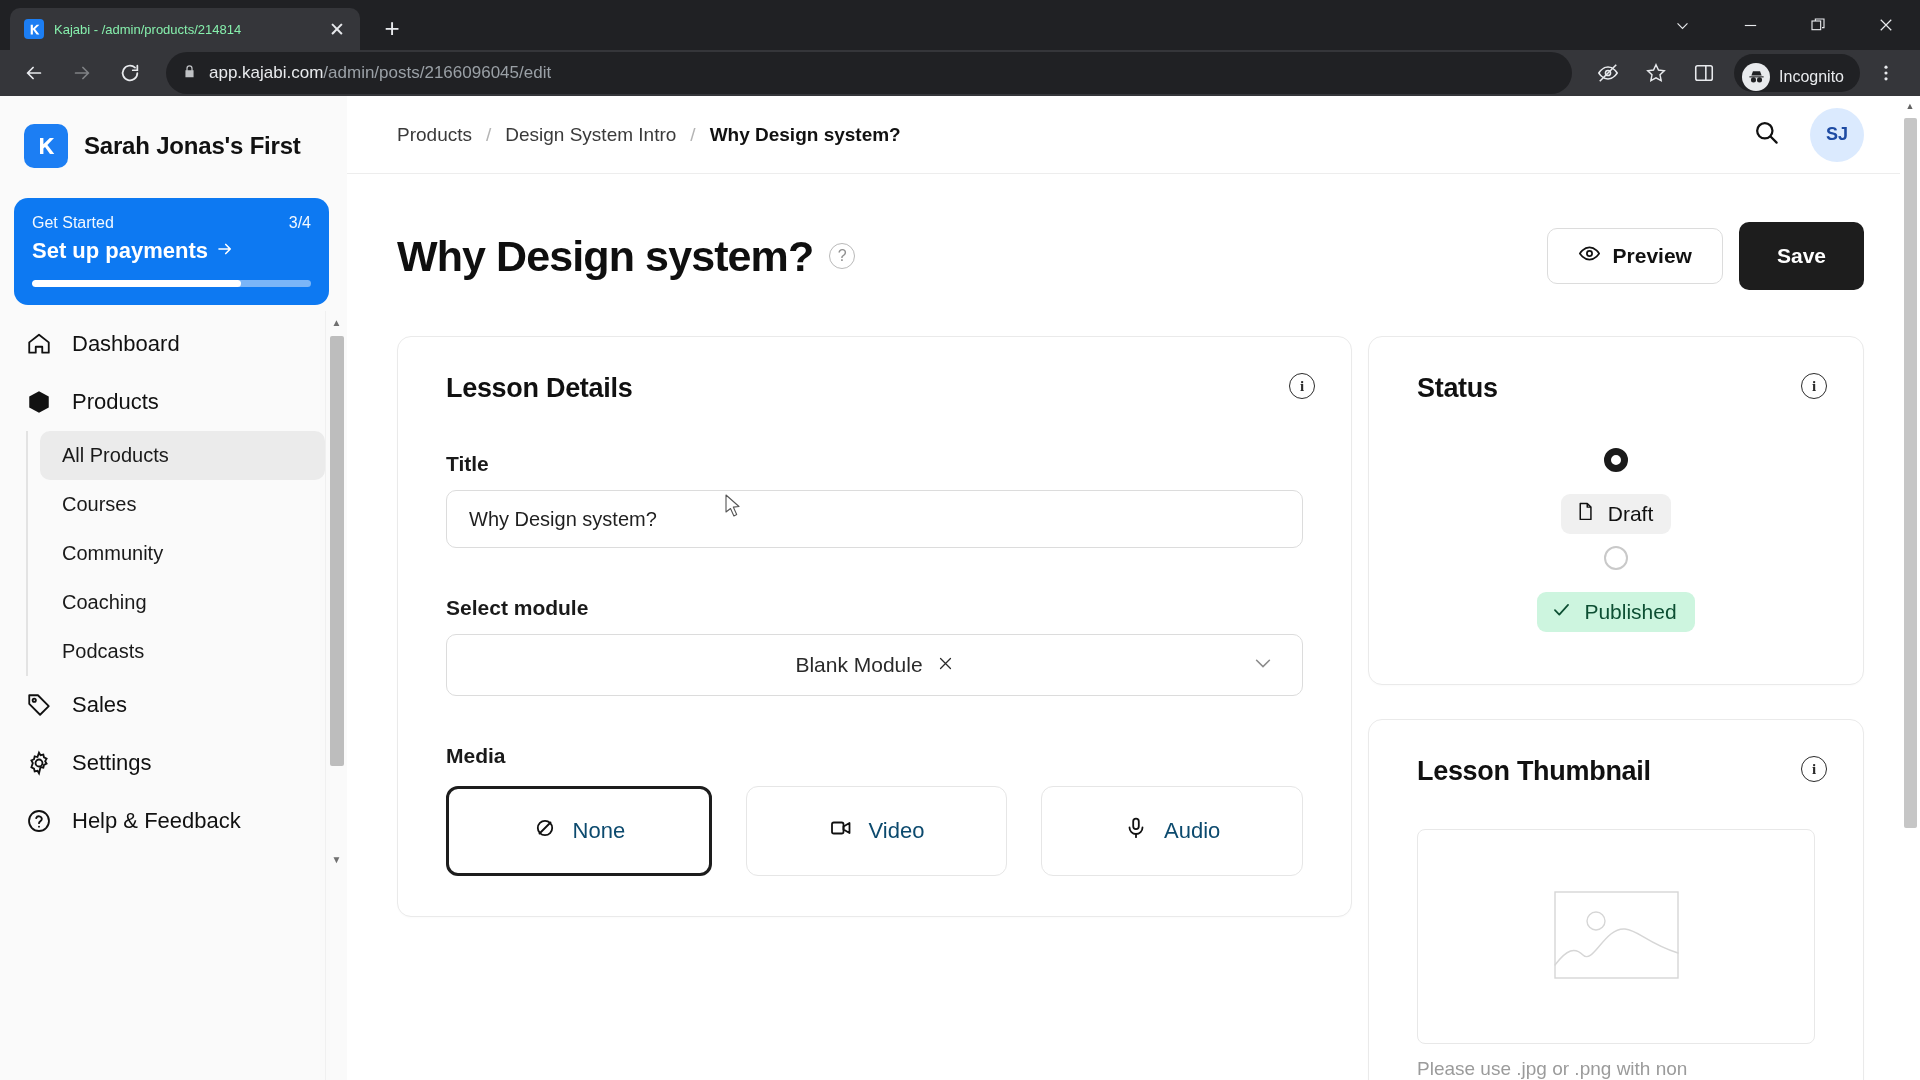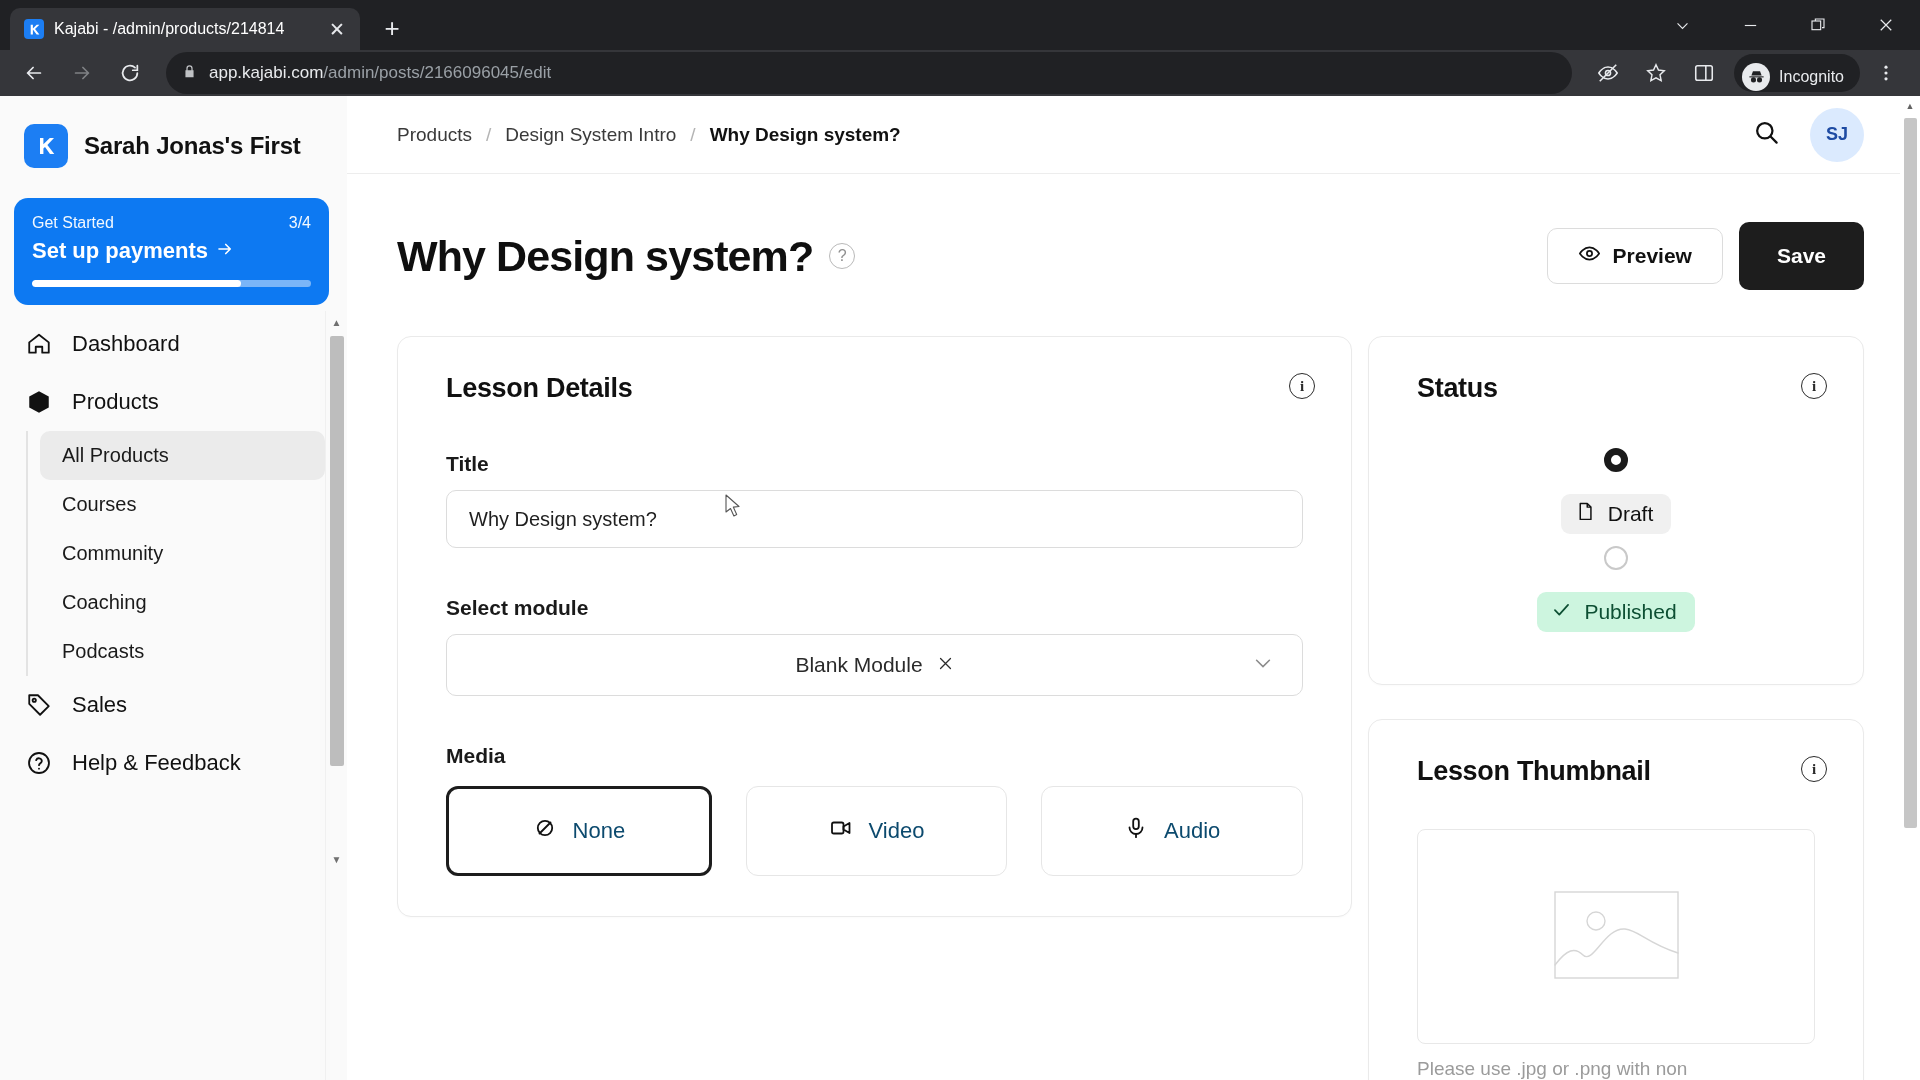--- a/index.html
+++ b/index.html
@@ -21,21 +21,21 @@
     height: 42px; width: 350px; background: #35363a; border-radius: 10px 10px 0 0;
     display: flex; align-items: center; padding: 0 10px 0 14px; gap: 10px;
     position: relative;
   }
   .tab-favicon {
     width: 20px; height: 20px; border-radius: 4px; background:#1c7ef3;
     display:flex; align-items:center; justify-content:center; flex:0 0 auto;
   }
   .tab-favicon svg { display:block; }
   .tab-title {
-    flex: 1; color: #ffffff; font-size: 16px; white-space: nowrap;
+    flex: 1; color: #86efac; font-size: 13px; white-space: nowrap;
     overflow: hidden; text-overflow: clip; mask-image: linear-gradient(to right, #000 88%, transparent 100%);
   }
   .tab-close {
     width: 26px; height: 26px; flex:0 0 auto; display:flex; align-items:center; justify-content:center;
     color:#e8eaed; font-size: 19px; line-height:1;
   }
   .newtab {
     width: 40px; height: 40px; margin-left: 12px; margin-bottom: 2px;
     display:flex; align-items:center; justify-content:center; color:#e8eaed; font-size:26px;
     font-weight: 300;
@@ -373,20 +373,29 @@
         <div class="nav-item">
           <span class="nav-icon">
             <svg width="26" height="26" viewBox="0 0 24 24" fill="none" stroke="#111" stroke-width="1.7" stroke-linejoin="round">
                 <path d="M3 3h8l10 10-8 8L3 11z"></path>
                 <circle cx="7.6" cy="7.6" r="1.5"></circle>
               </svg>
           </span>
           <span>Sales</span>
         </div>
 
+        <div class="nav-item">
+          <span class="nav-icon">
+            <svg width="26" height="26" viewBox="0 0 24 24" fill="none" stroke="#111" stroke-width="1.7">
+                <circle cx="12" cy="12" r="3.2"></circle>
+                <path d="M12 2.5l1.4 2.3 2.6-.6.6 2.6 2.4 1.2-1.3 2.3 1.3 2.3-2.4 1.2-.6 2.6-2.6-.6L12 21.5l-1.4-2.3-2.6.6-.6-2.6-2.4-1.2L6.3 12 5 9.7l2.4-1.2.6-2.6 2.6.6z"></path>
+              </svg>
+          </span>
+          <span>Settings</span>
+        </div>
 
         <div class="nav-item">
           <span class="nav-icon">
             <svg width="26" height="26" viewBox="0 0 24 24" fill="none" stroke="#111" stroke-width="1.7">
                 <circle cx="12" cy="12" r="9.2"></circle>
                 <path d="M9.4 9.3a2.7 2.7 0 0 1 5.2.9c0 1.8-2.6 2.2-2.6 3.8" stroke-linecap="round"></path>
                 <circle cx="12" cy="17.2" r=".9" fill="#111" stroke="none"></circle>
               </svg>
           </span>
           <span>Help &amp; Feedback</span>

